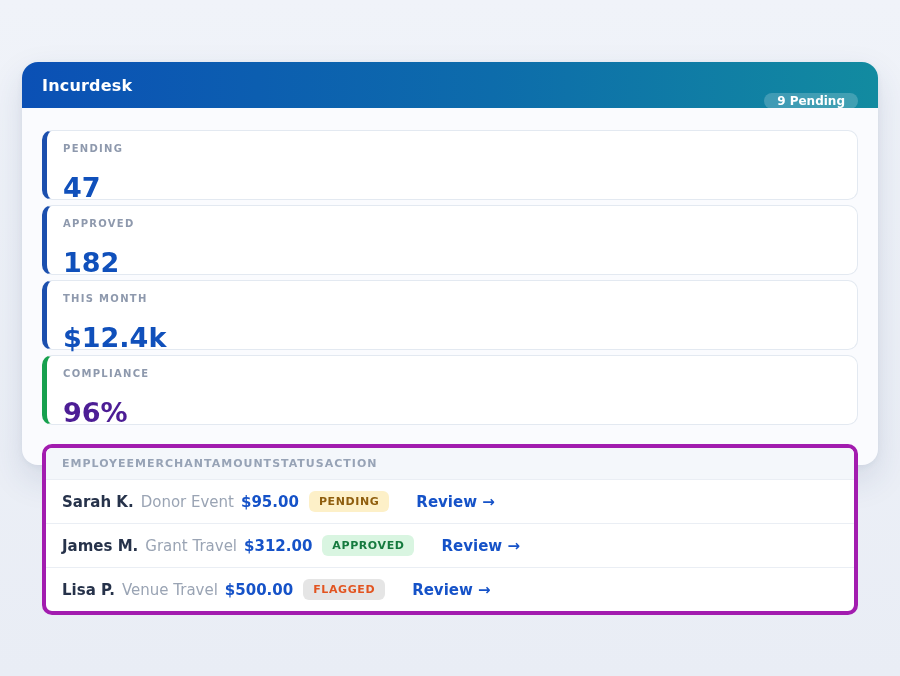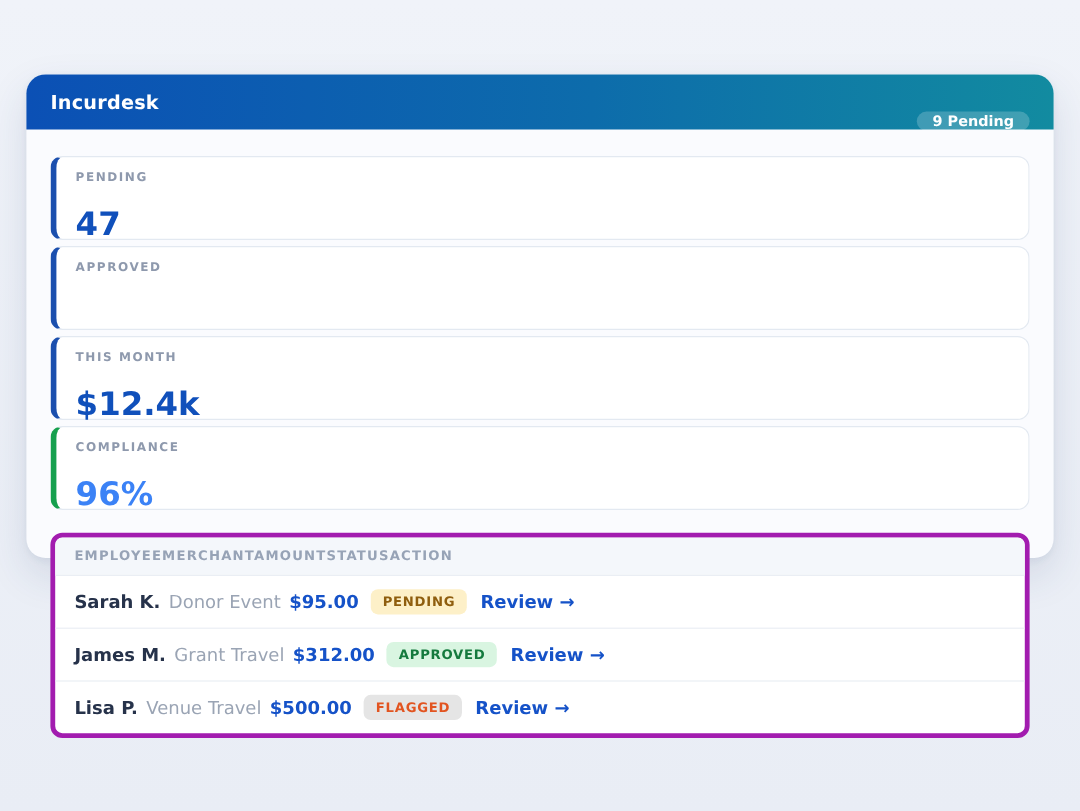--- a/index.html
+++ b/index.html
@@ -59,21 +59,21 @@
     letter-spacing: 1.3px;
     text-transform: uppercase;
   }
   .stat-value {
     font-size: 27px;
     font-weight: bold;
     color: #1050bb;
     line-height: 1.2;
     margin-top: 18px;
   }
-  .stat-card.green .stat-value { color: #3b82f6; }
+  .stat-card.green .stat-value { color: #4c1d95; }
   .table-card {
     margin-top: 19px;
     background: #ffffff;
     border: 4px solid #a21caf;
     border-radius: 10px;
     overflow: hidden;
   }
   .t-head {
     background: #f4f7fb;
     padding: 9px 16px;
@@ -104,21 +104,21 @@
     margin-left: 3px;
   }
   .badge.pending  { background: #fdf0c8; color: #8f5e0e; }
   .badge.approved { background: #d9f5e1; color: #157a3e; }
   .badge.flagged  { background: #e5e5e5; color: #e25420; }
   .review-link {
     color: #1552c8;
     font-weight: bold;
     font-size: 15px;
     text-decoration: none;
-    margin-left: 4px;
+    margin-left: 20px;
     cursor: pointer;
   }
 </style>
 </head>
 <body>
 
 <div class="app-card">
 
   <div class="topbar">
     <div class="app-title">Incurdesk</div>
@@ -127,20 +127,21 @@
 
   <div class="content">
 
     <div class="stat-card">
       <div class="stat-label">PENDING</div>
       <div class="stat-value">47</div>
     </div>
 
     <div class="stat-card">
       <div class="stat-label">APPROVED</div>
+      <div class="stat-value">182</div>
     </div>
 
     <div class="stat-card">
       <div class="stat-label">THIS MONTH</div>
       <div class="stat-value">$12.4k</div>
     </div>
 
     <div class="stat-card green">
       <div class="stat-label">COMPLIANCE</div>
       <div class="stat-value">96%</div>

